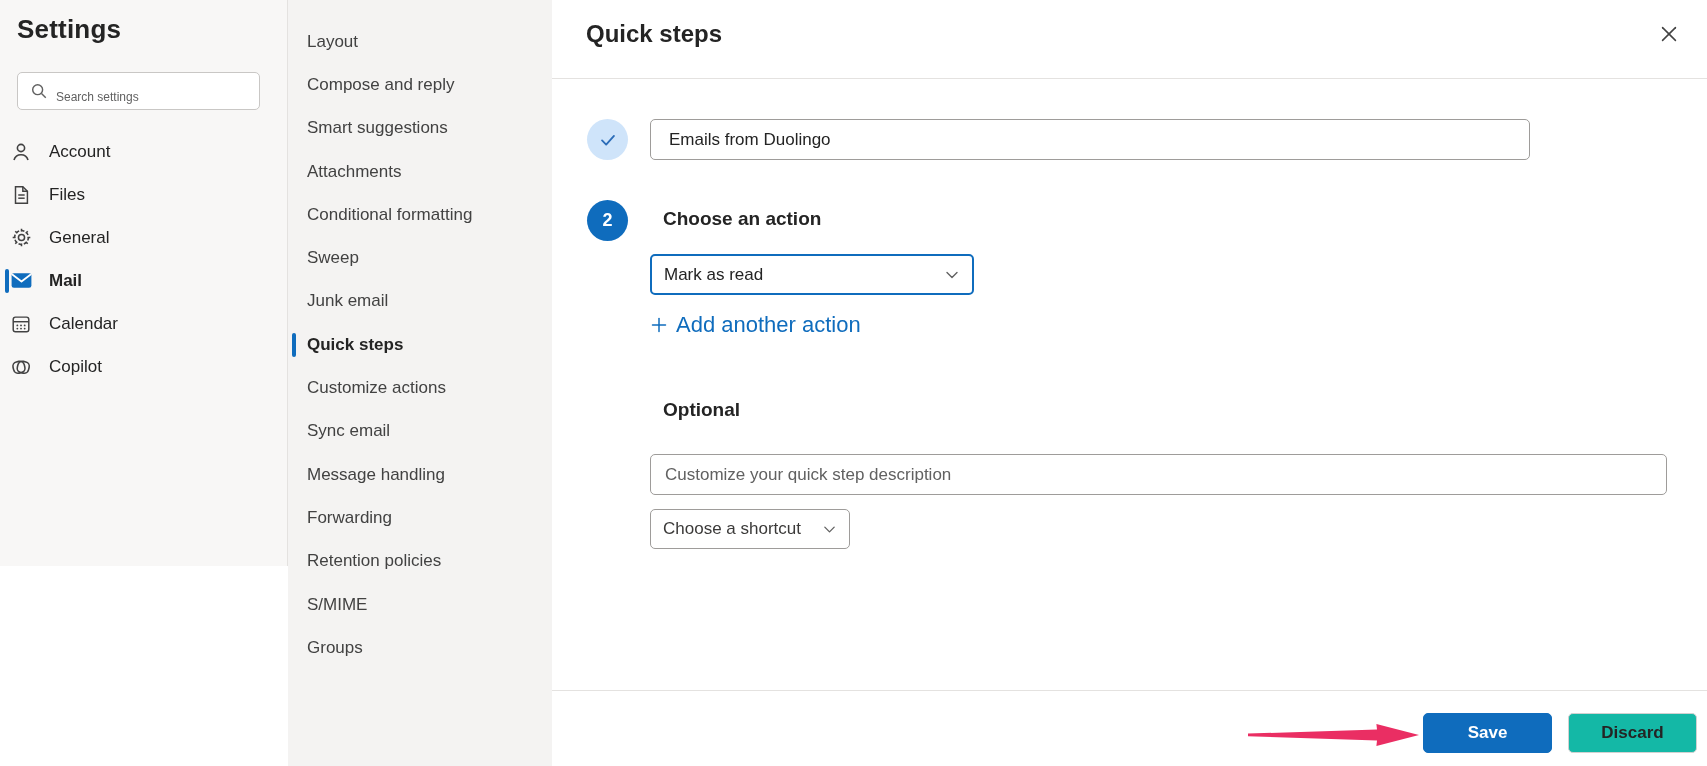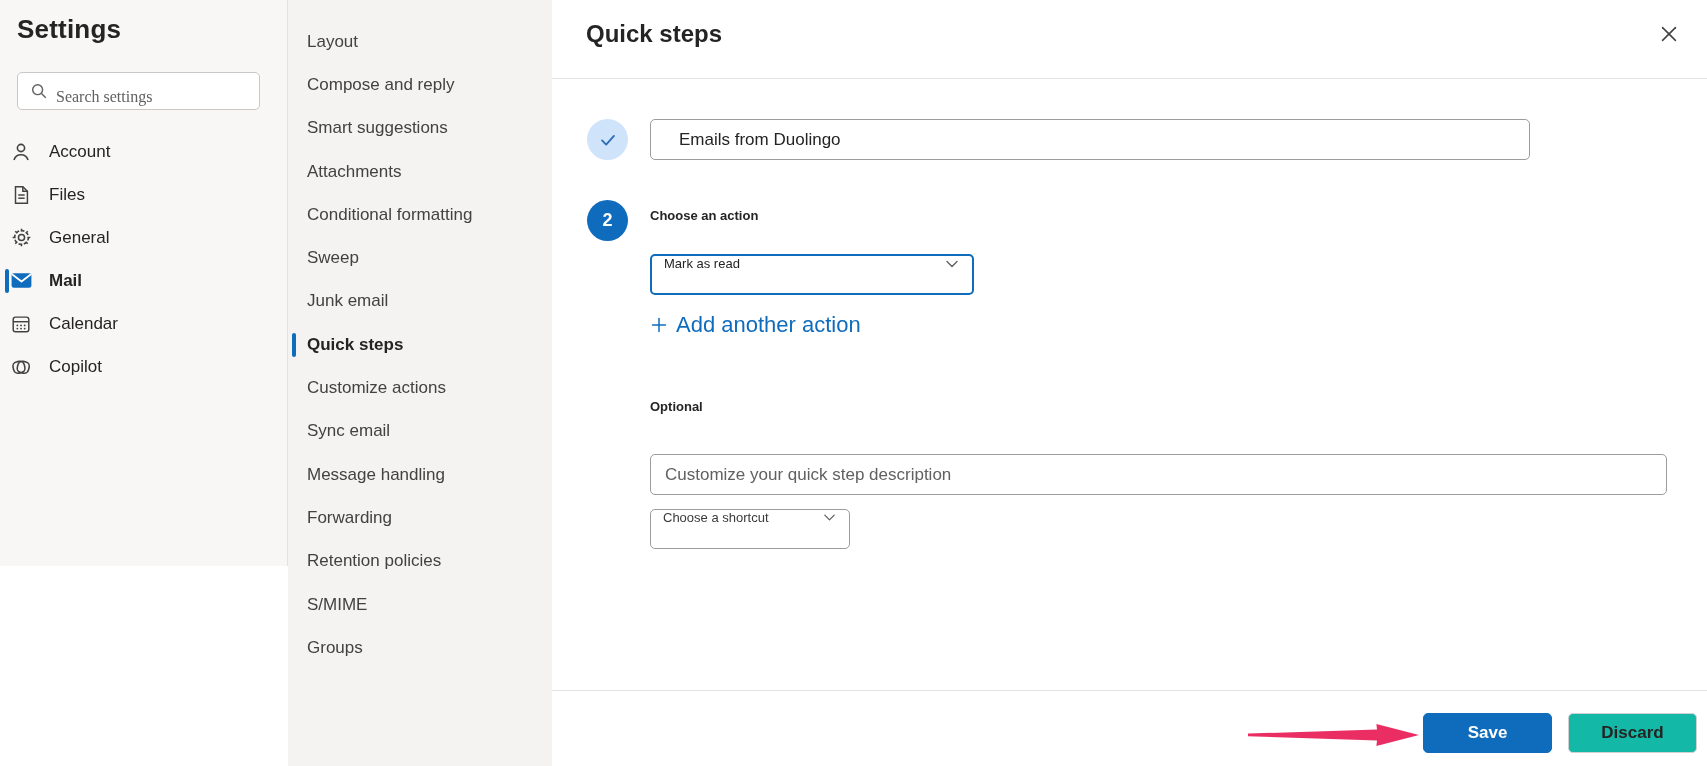--- a/index.html
+++ b/index.html
@@ -11,22 +11,22 @@
   html,body{width:1707px;height:766px;overflow:hidden;
     font-family:"Liberation Sans","DejaVu Sans",sans-serif;color:var(--text1);background:#fff;}
   .window{position:relative;width:1707px;height:766px;}
 
   
   .sidebar{position:absolute;left:0;top:0;width:288px;height:566px;background:var(--bg-side);
     border-right:1px solid var(--divider);}
   .settings-title{position:absolute;left:17px;top:14px;font-size:26px;font-weight:700;letter-spacing:.2px;}
   .search-box{position:absolute;left:17px;top:72px;width:243px;height:38px;background:#fff;
     border:1px solid #c9c7c5;border-radius:5px;display:flex;align-items:center;padding:0 8px;}
-  .search-box input{border:none;outline:none;flex:1;font-size:16px;background:transparent;
-    font-family:Liberation Serif, serif;color:var(--text1);min-width:0;margin-top:11px;}
+  .search-box input{border:none;outline:none;flex:1;font-size:12px;background:transparent;
+    font-family:Liberation Sans, sans-serif;color:var(--text1);min-width:0;margin-top:11px;}
   .search-box input::placeholder{color:var(--text3);}
   .search-icon{display:flex;margin:0 8px 0 4px;flex:none;}
   .nav{position:absolute;left:0;top:130px;right:0;}
   .nav-item{position:relative;height:43px;display:flex;align-items:center;padding-left:8px;
     font-size:17px;color:var(--text1);cursor:pointer;}
   .nav-item .nav-icon{width:26px;display:flex;justify-content:center;margin-right:15px;flex:none;}
   .nav-item.selected{font-weight:700;}
   .sel-bar{position:absolute;left:5px;top:50%;transform:translateY(-50%);width:4px;height:24px;
     border-radius:2px;background:var(--accent);}
 
@@ -44,28 +44,28 @@
   .close-btn{position:absolute;right:22px;top:18px;width:32px;height:32px;display:flex;
     align-items:center;justify-content:center;cursor:pointer;background:none;border:none;}
   .header-divider{position:absolute;left:0;top:78px;width:100%;height:1px;background:var(--divider);}
 
   .step-circle{position:absolute;left:35px;width:41px;height:41px;border-radius:50%;
     display:flex;align-items:center;justify-content:center;}
   .step1-circle{top:119px;background:var(--accent-light);}
   .step2-circle{top:200px;background:var(--accent);color:#fff;font-size:18px;font-weight:600;}
 
   .name-input{position:absolute;left:98px;top:119px;width:880px;height:41px;
-    border:1px solid var(--inputborder);border-radius:5px;padding:0 28px;font-size:17px;
+    border:1px solid var(--inputborder);border-radius:5px;padding:0 18px;font-size:17px;
     font-family:inherit;color:var(--text1);outline:none;background:#fff;}
-  .section-heading{position:absolute;left:98px;font-size:13px;font-weight:600;color:var(--text1);}
+  .section-heading{position:absolute;left:111px;font-size:19px;font-weight:600;color:var(--text1);}
   .h-action{top:208px;}
   .h-optional{top:399px;}
 
-  .dropdown{position:absolute;display:flex;align-items:flex-start;justify-content:space-between;
-    background:#fff;border-radius:5px;padding:0 12px;font-size:13px;cursor:pointer;}
+  .dropdown{position:absolute;display:flex;align-items:center;justify-content:space-between;
+    background:#fff;border-radius:5px;padding:0 12px;font-size:17px;cursor:pointer;}
   .action-dropdown{left:98px;top:254px;width:324px;height:41px;border:2px solid var(--accent);
     color:var(--text1);}
   .shortcut-dropdown{left:98px;top:509px;width:200px;height:40px;border:1px solid var(--inputborder);
     color:#3b3a39;}
   .chevron{display:flex;margin-left:10px;flex:none;}
 
   .add-link{position:absolute;left:99px;top:312px;display:flex;align-items:center;gap:9px;
     color:var(--accent);font-size:22px;cursor:pointer;background:none;border:none;font-family:inherit;}
 
   .desc-input{position:absolute;left:98px;top:454px;width:1017px;height:41px;

